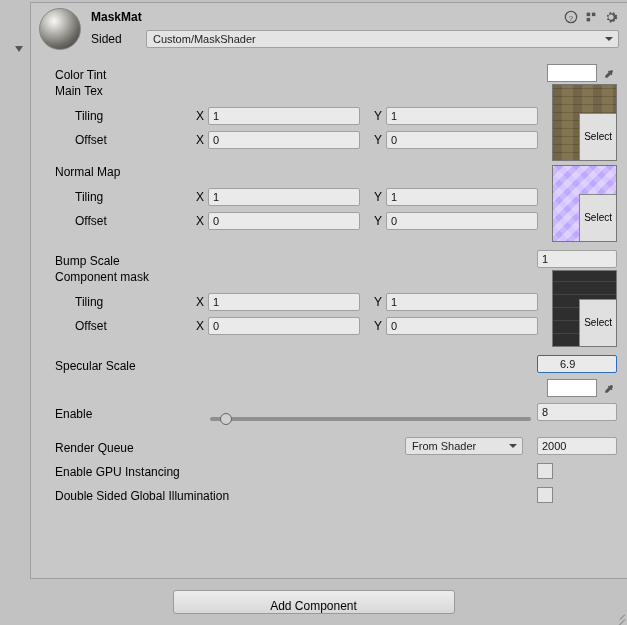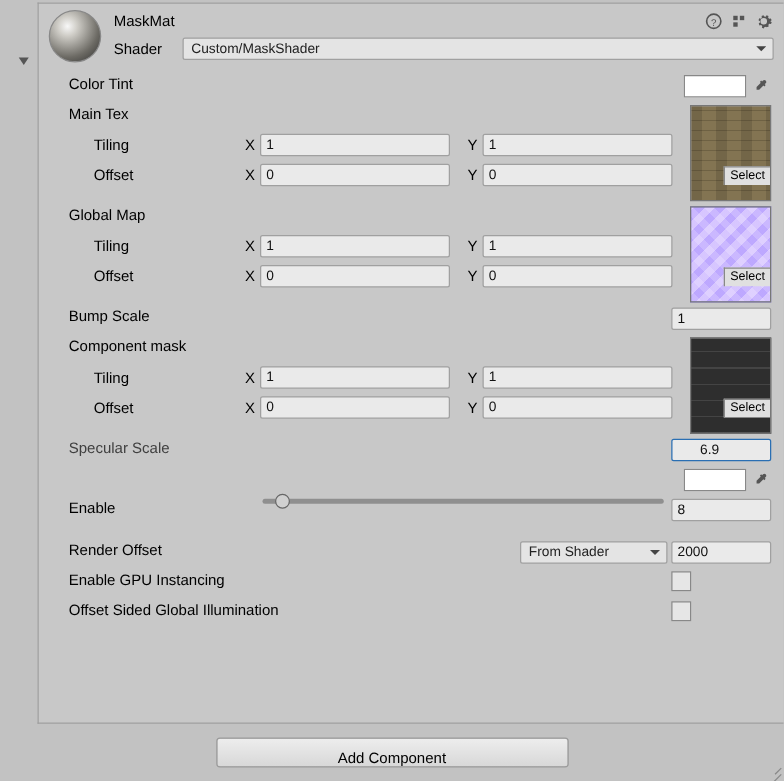--- a/index.html
+++ b/index.html
@@ -3,46 +3,46 @@
 <meta charset="utf-8">
 <style>
 html,body{margin:0;padding:0;font-family:"Lucida Grande","Segoe UI",Arial,sans-serif;font-size:12px;color:#000;background:#c2c2c2}
 .inspector{width:627px;height:625px;background:#c2c2c2;box-sizing:border-box;display:flex;flex-direction:column;position:relative}
 .panel{margin:2px 0 0 30px;border:1px solid #9f9f9f;border-right:none;background:#c8c8c8;flex:1;display:flex;flex-direction:column;overflow:hidden}
 .header{display:flex;align-items:flex-start;padding:5px 8px 2px 8px;position:relative}
 .foldout{position:absolute;left:15px;top:46px;width:0;height:0;border-left:4px solid transparent;border-right:4px solid transparent;border-top:6px solid #555;cursor:pointer}
 .preview{width:40px;height:40px;border:1px solid #888;border-radius:50%;background:radial-gradient(circle at 35% 30%,#f8f8f8 0%,#d0cec8 20%,#6c6a64 65%,#2e2e2e 100%);flex:0 0 auto;margin-right:10px}
 .head-body{flex:1;display:flex;flex-direction:column}
 .title-row{display:flex;align-items:center;height:18px}
-.title-row .name{flex:1;font-weight:normal}
+.title-row .name{flex:1;font-weight:bold}
 .icon-btn{width:16px;height:16px;margin-left:4px;color:#555;cursor:pointer;display:flex;align-items:center;justify-content:center}
 .icon-btn svg{width:14px;height:14px;fill:#555}
 .shader-row{display:flex;align-items:center;margin-top:4px}
 .shader-row .lbl{width:55px}
 .dropdown{flex:1;height:18px;border:1px solid #a0a0a0;background:#e4e4e4;box-sizing:border-box;display:flex;align-items:center;padding:0 18px 0 6px;position:relative;cursor:pointer;font-size:11px;color:#222;border-radius:2px}
 .dropdown .arrow{position:absolute;right:5px;top:6px;width:0;height:0;border-left:4px solid transparent;border-right:4px solid transparent;border-top:4px solid #444}
 .props{padding:8px 10px 6px 24px}
-.prop-row{display:flex;align-items:flex-start;height:22px;margin-bottom:2px}
+.prop-row{display:flex;align-items:flex-end;height:22px;margin-bottom:2px}
 .prop-row .plabel{flex:0 0 155px}
-.plabel.active{color:#404040}
+.plabel.active{color:#000000}
 .prop-row .spacer{flex:1}
 .tex-block{display:flex;align-items:flex-start;margin-bottom:4px}
 .tex-left{flex:1}
 .tex-title{height:20px;display:flex;align-items:flex-start}
 .xy-row{display:flex;align-items:center;height:24px}
 .xy-indent{width:20px}
 .xy-label{width:115px}
 .ax{width:14px;text-align:right;margin-right:4px}
 input[type=text]{height:18px;box-sizing:border-box;border:1px solid #a0a0a0;background:#eaeaea;font-size:11px;padding:0 4px;color:#111;border-radius:2px}
 .xy-row input[type=text]{flex:1;min-width:0;margin-right:8px}
 .tex-slot{width:75px;height:75px;border:1px solid #777;position:relative;background:#3a3a3a;margin-left:6px}
 .tex-slot.stone{background:repeating-linear-gradient(0deg,#837452 0 7px,#6e6143 7px 8px),repeating-linear-gradient(90deg,rgba(0,0,0,.12) 0 9px,rgba(0,0,0,0) 9px 20px);background-blend-mode:multiply}
 .tex-slot.normal{background:repeating-linear-gradient(45deg,#a59dff 0 6px,#8f87f0 6px 12px),repeating-linear-gradient(-45deg,#c4b8ff 0 6px,#9f93f5 6px 12px);background-color:#9c92f8;background-blend-mode:overlay}
 .tex-slot.dark{background:repeating-linear-gradient(0deg,#2e2e2e 0 12px,#444 12px 13px),repeating-linear-gradient(90deg,#2e2e2e 0 12px,#444 12px 13px);background-color:#303030}
-.select-bar{position:absolute;right:0;bottom:12px;height:14px;padding:0 4px;background:#e0e0e0;border:1px solid #888;border-right:none;border-bottom:none;font-size:10px;line-height:13px;cursor:pointer}
+.select-bar{position:absolute;right:0;bottom:0;height:14px;padding:16px 4px;background:#e0e0e0;border:1px solid #888;border-right:none;border-bottom:none;font-size:10px;line-height:13px;cursor:pointer}
 .num-field{width:80px}
 .color-swatch{width:48px;height:16px;background:#fff;border:1px solid #888;cursor:pointer}
 .eyedrop{width:16px;height:16px;margin-left:4px;cursor:pointer;display:flex;align-items:center;justify-content:center}
 .eyedrop svg{width:12px;height:12px;fill:#555}
 .slider-wrap{flex:1;display:flex;align-items:center;margin-right:6px}
 input[type=range]{flex:1;-webkit-appearance:none;height:4px;background:#8f8f8f;border-radius:2px;margin:0}
 input[type=range]::-webkit-slider-thumb{-webkit-appearance:none;width:12px;height:12px;border-radius:50%;background:#d0d0d0;border:1px solid #666;cursor:pointer}
 .gap{height:10px}
 .check{width:14px;height:14px;border:1px solid #888;background:#e6e6e6;cursor:pointer}
 .footer{height:46px;display:flex;align-items:center;justify-content:center;position:relative}
@@ -77,21 +77,21 @@
                 <rect x="3" y="9" width="4" height="4"></rect>
               </svg>
             </span>
           <span class="icon-btn">
               <svg viewBox="0 0 16 16">
                 <path d="M8 5a3 3 0 100 6 3 3 0 000-6zm6 3l1.3.8-.7 1.7-1.5-.3a5 5 0 01-.9 1l.3 1.5-1.7.7L10 13a5 5 0 01-1.3.2L8 14.6l-1.7-.7.3-1.5a5 5 0 01-1-.9l-1.5.3-.7-1.7L4.7 9A5 5 0 014.5 8L3.2 7l.7-1.7 1.5.3a5 5 0 01.9-1l-.3-1.5L7.7 2.4 8.5 3.7A5 5 0 019.8 3.9l.8-1.3 1.7.7-.3 1.5a5 5 0 011 .9l1.5-.3.7 1.7L14 8z" fill="#555"></path>
               </svg>
             </span>
         </div>
         <div class="shader-row">
-          <span class="lbl">Shader</span>
+          <span class="lbl">Sided</span>
           <div class="dropdown">
             <span>Custom/MaskShader</span>
             <div class="arrow"></div>
           </div>
         </div>
       </div>
     </div>
 
     <div class="props">
 
@@ -129,21 +129,21 @@
           </div>
         </div>
         <div class="tex-slot stone">
           <div class="select-bar">Select</div>
         </div>
       </div>
 
       <div class="tex-block">
         <div class="tex-left">
           <div class="tex-title">
-              <span class="plabel">Global Map</span>
+              <span class="plabel">Normal Map</span>
             </div>
           <div class="xy-row">
             <span class="xy-indent"></span>
               <span class="xy-label">Tiling</span>
             <span class="ax">X</span>
               <input type="text" value="1" style="">
             <span class="ax">Y</span>
               <input type="text" value="1" style="">
           </div>
           <div class="xy-row">
@@ -213,37 +213,37 @@
         <span class="plabel">Enable</span>
         <div class="slider-wrap">
             <input type="range" min="0" max="256" value="8" style="">
           </div>
         <input type="text" class="num-field" value="8" style="">
       </div>
 
       <div class="gap"></div>
 
       <div class="prop-row">
-        <span class="plabel">Render Offset</span>
-        <span class="spacer"></span>
-        <div class="dropdown" style="flex:0 0 118px;margin-right:3px">
+        <span class="plabel">Render Queue</span>
+        <span class="spacer"></span>
+        <div class="dropdown" style="flex:0 0 118px;margin-right:14px">
           <span>From Shader</span>
           <div class="arrow"></div>
         </div>
         <input type="text" class="rq-val" value="2000" style="">
       </div>
 
       <div class="prop-row">
         <span class="plabel" style="flex:1">Enable GPU Instancing</span>
         <div class="check"></div>
         <span style="width:64px"></span>
       </div>
 
       <div class="prop-row">
-        <span class="plabel" style="flex:1">Offset Sided Global Illumination</span>
+        <span class="plabel" style="flex:1">Double Sided Global Illumination</span>
         <div class="check"></div>
         <span style="width:64px"></span>
       </div>
 
     </div>
   </div>
 
   <div class="footer">
     <div class="add-comp">
       <span>Add Component</span>

